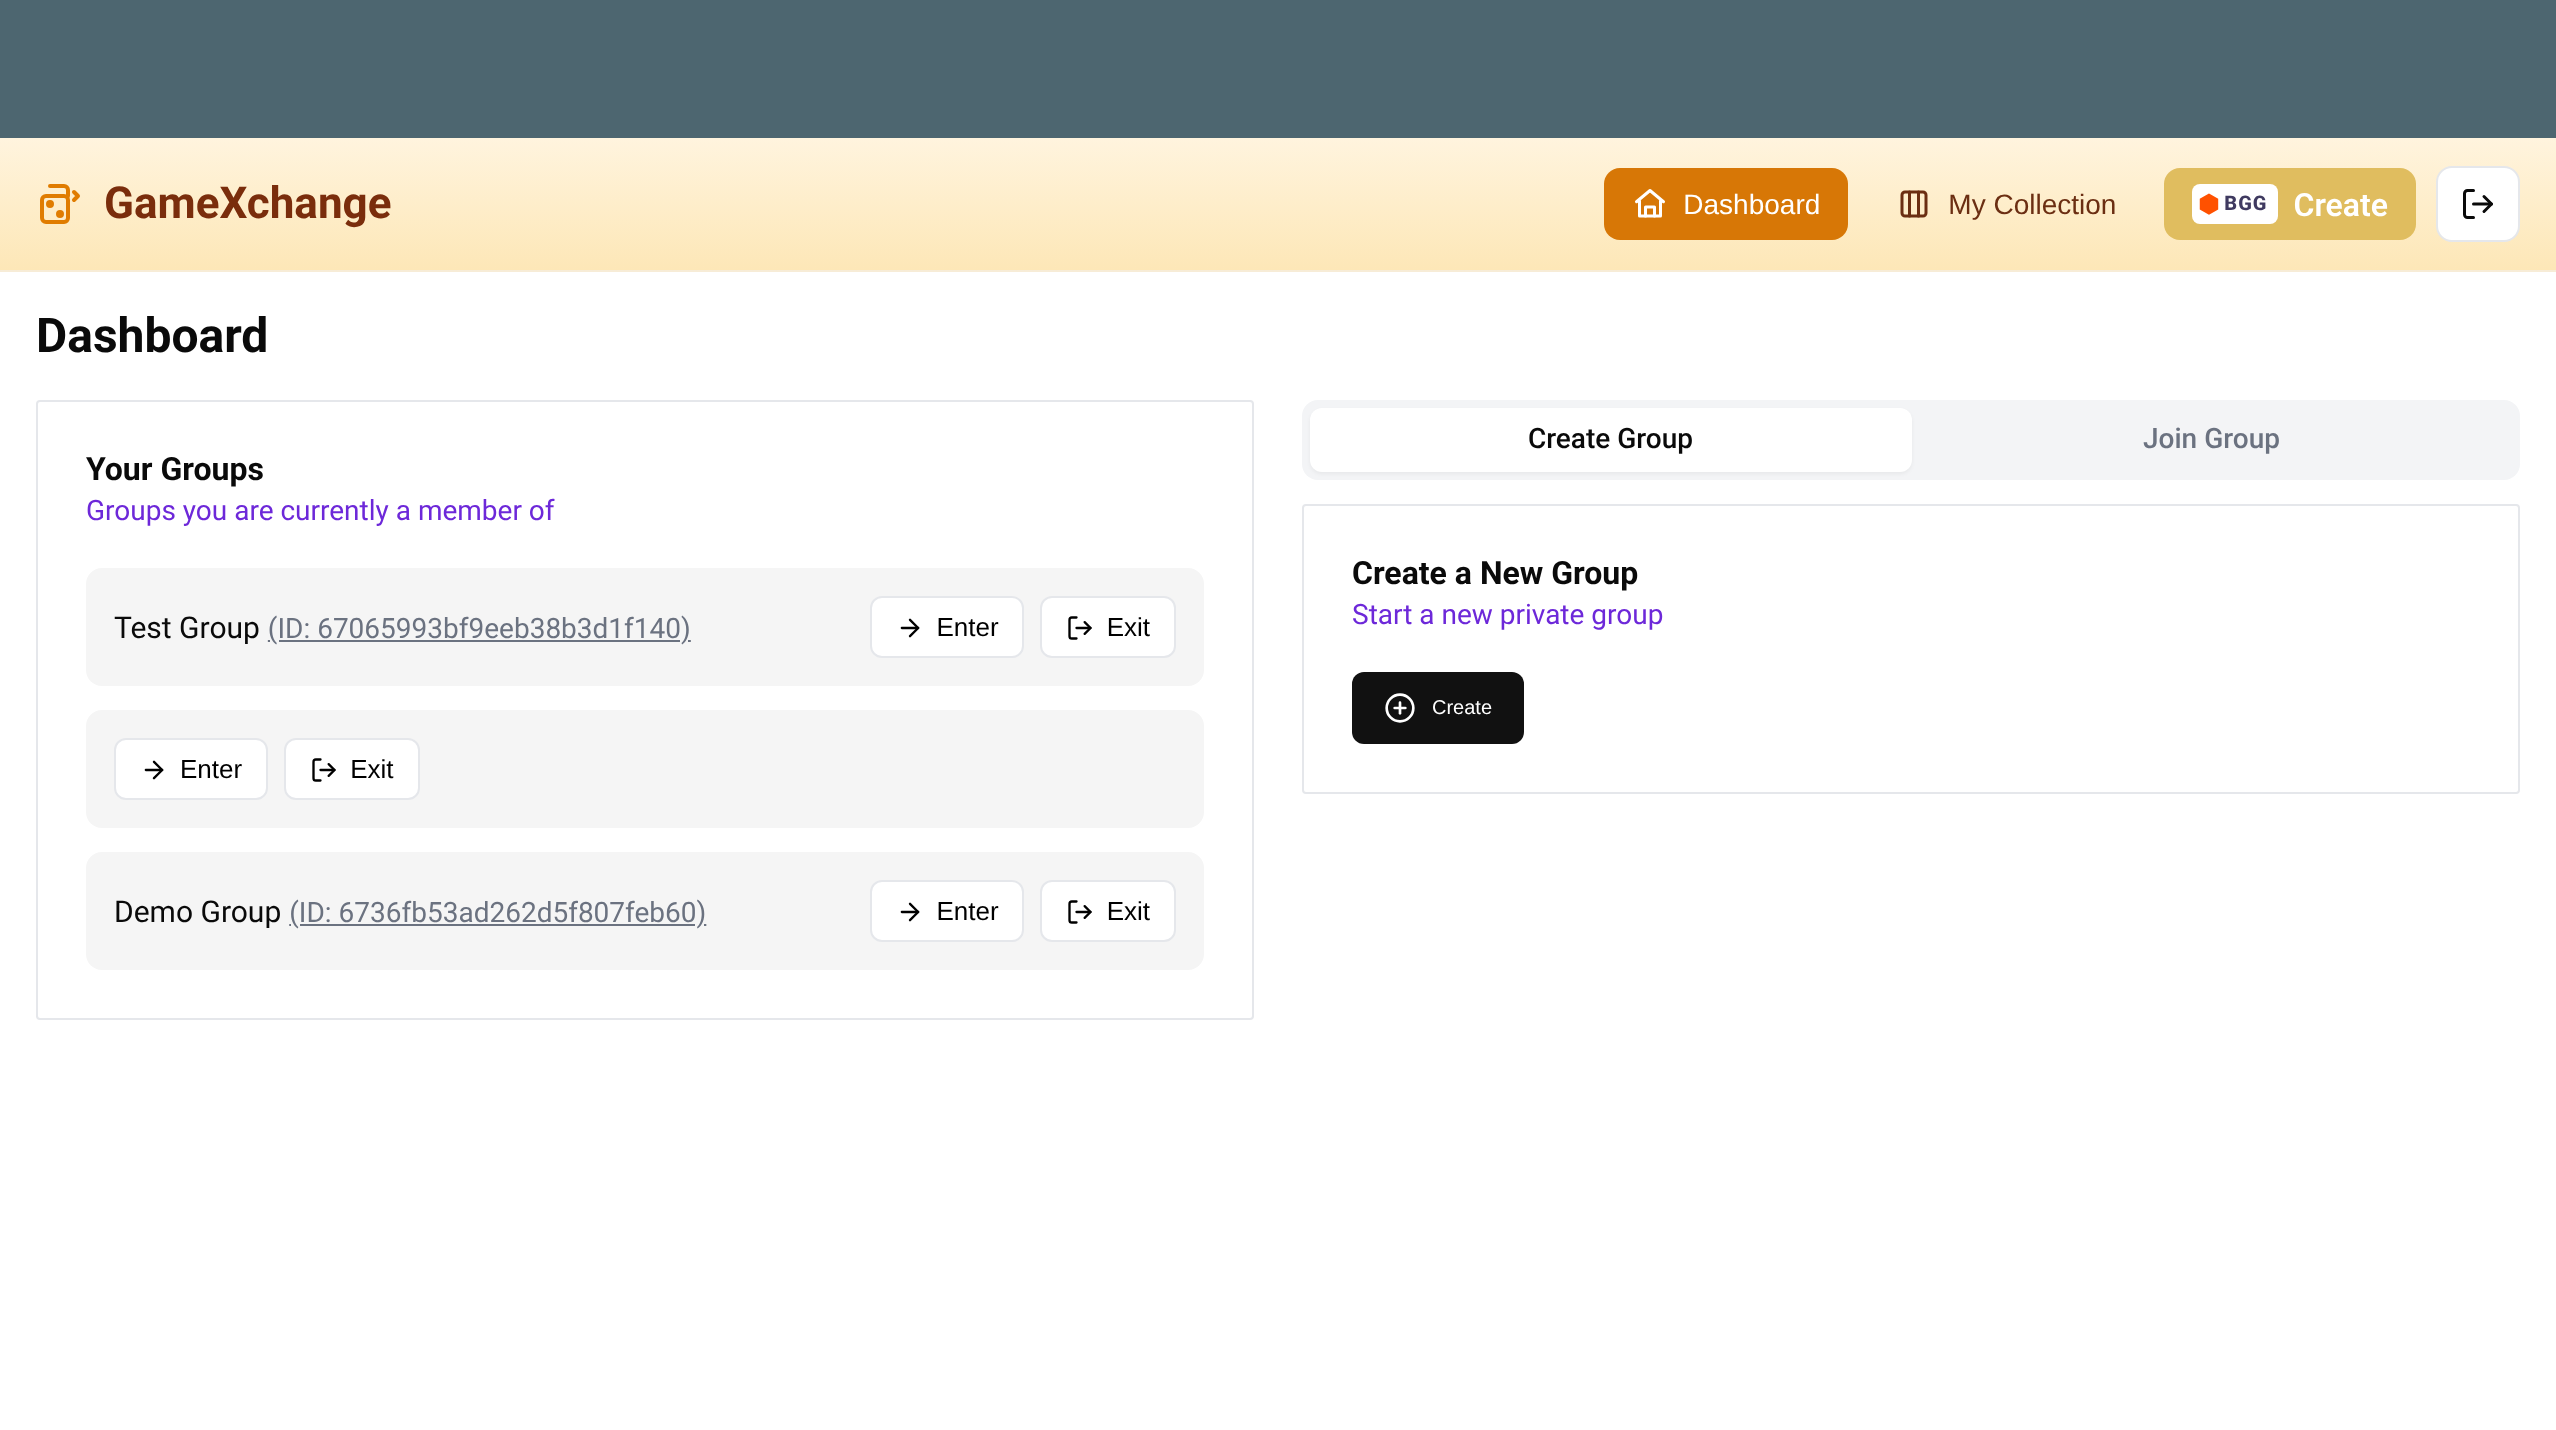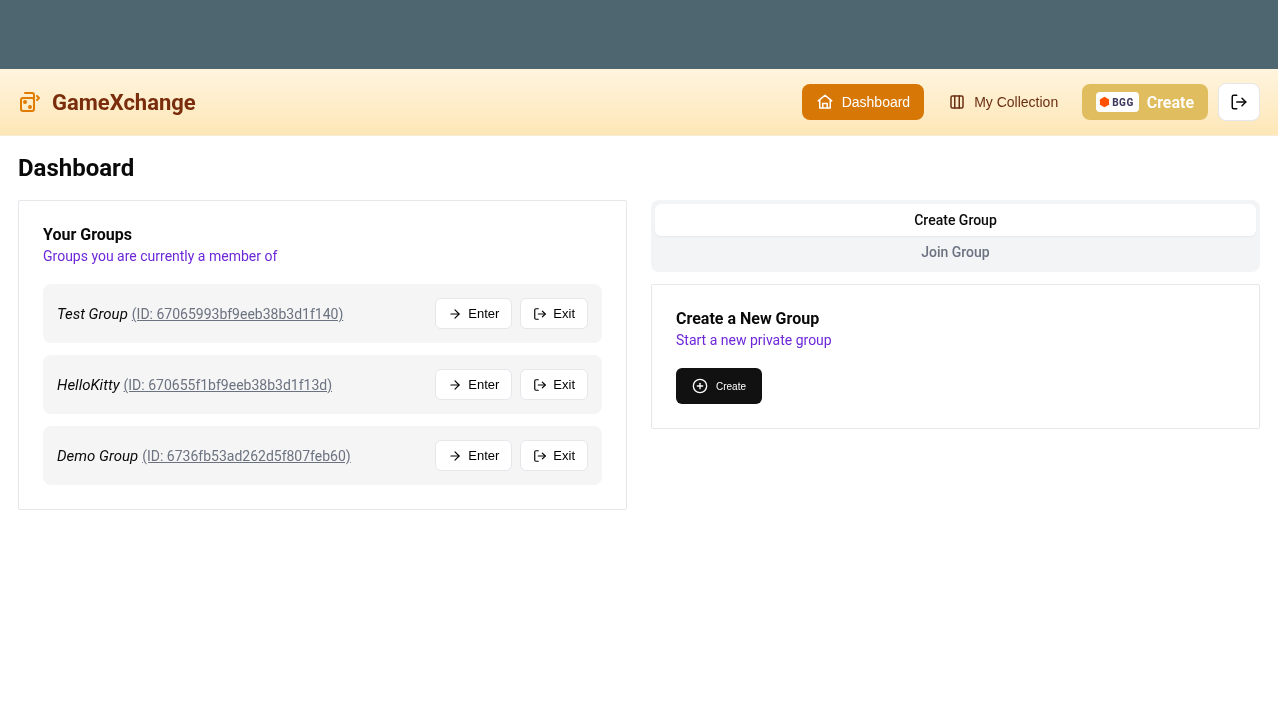--- a/index.html
+++ b/index.html
@@ -46,32 +46,31 @@
   padding: 24px;
 }
 .card h2 { font-size: 16px; font-weight: 700; margin-bottom: 4px; }
 .card-sub { color: #6d28d9; font-size: 14px; margin-bottom: 20px; }
 .group-row {
   display: flex; align-items: center; justify-content: space-between;
   background: #f5f5f5; border-radius: 8px; padding: 14px 14px;
   margin-bottom: 12px;
 }
 .group-row:last-child { margin-bottom: 0; }
-.group-name { font-size: 15px; font-style: italic; }
+.group-name { font-size: 15px; }
 .group-id { color: #6b7280; font-size: 14px; text-decoration: underline; }
 .row-actions { display: flex; gap: 8px; }
 .small-btn {
   display: inline-flex; align-items: center; gap: 6px;
   background: #fff; border: 1px solid #e5e7eb; border-radius: 6px;
   padding: 7px 12px; font-size: 13px; font-weight: 500; cursor: pointer;
 }
 .tabs {
   display: flex; background: #f3f4f6; border-radius: 8px; padding: 4px;
   margin-bottom: 12px;
-  flex-direction: column;
 }
 .tab {
   flex: 1; text-align: center; padding: 8px 10px; font-size: 14px; font-weight: 500;
   border-radius: 6px; cursor: pointer; color: #6b7280;
 }
 .tab.active { background: #fff; color: #0a0a0a; box-shadow: 0 1px 2px rgba(0,0,0,0.05); }
 .create-row { display: flex; gap: 10px; align-items: center; }
 .input {
   flex: 1; border: 1px solid #e5e7eb; border-radius: 6px;
   padding: 9px 12px; font-size: 14px;
@@ -169,21 +168,20 @@
                     <path d="M9 21H5a2 2 0 0 1-2-2V5a2 2 0 0 1 2-2h4"></path>
                     <polyline points="16 17 21 12 16 7"></polyline>
                     <line x1="21" y1="12" x2="9" y2="12"></line>
                   </svg>
                 </span>
                 <span>Exit</span>
               </button>
             </div>
           </div>
           <div class="group-row">
-            <div><span class="group-name">HelloKitty</span> <span class="group-id">(ID: 670655f1bf9eeb38b3d1f13d)</span></div>
             <div class="row-actions">
               <button class="small-btn">
                 <span>
                   <svg width="14" height="14" viewBox="0 0 24 24" fill="none" stroke="currentColor" stroke-width="2" stroke-linecap="round" stroke-linejoin="round">
                     <line x1="5" y1="12" x2="19" y2="12"></line>
                     <polyline points="12 5 19 12 12 19"></polyline>
                   </svg>
                 </span>
                 <span>Enter</span>
               </button>

